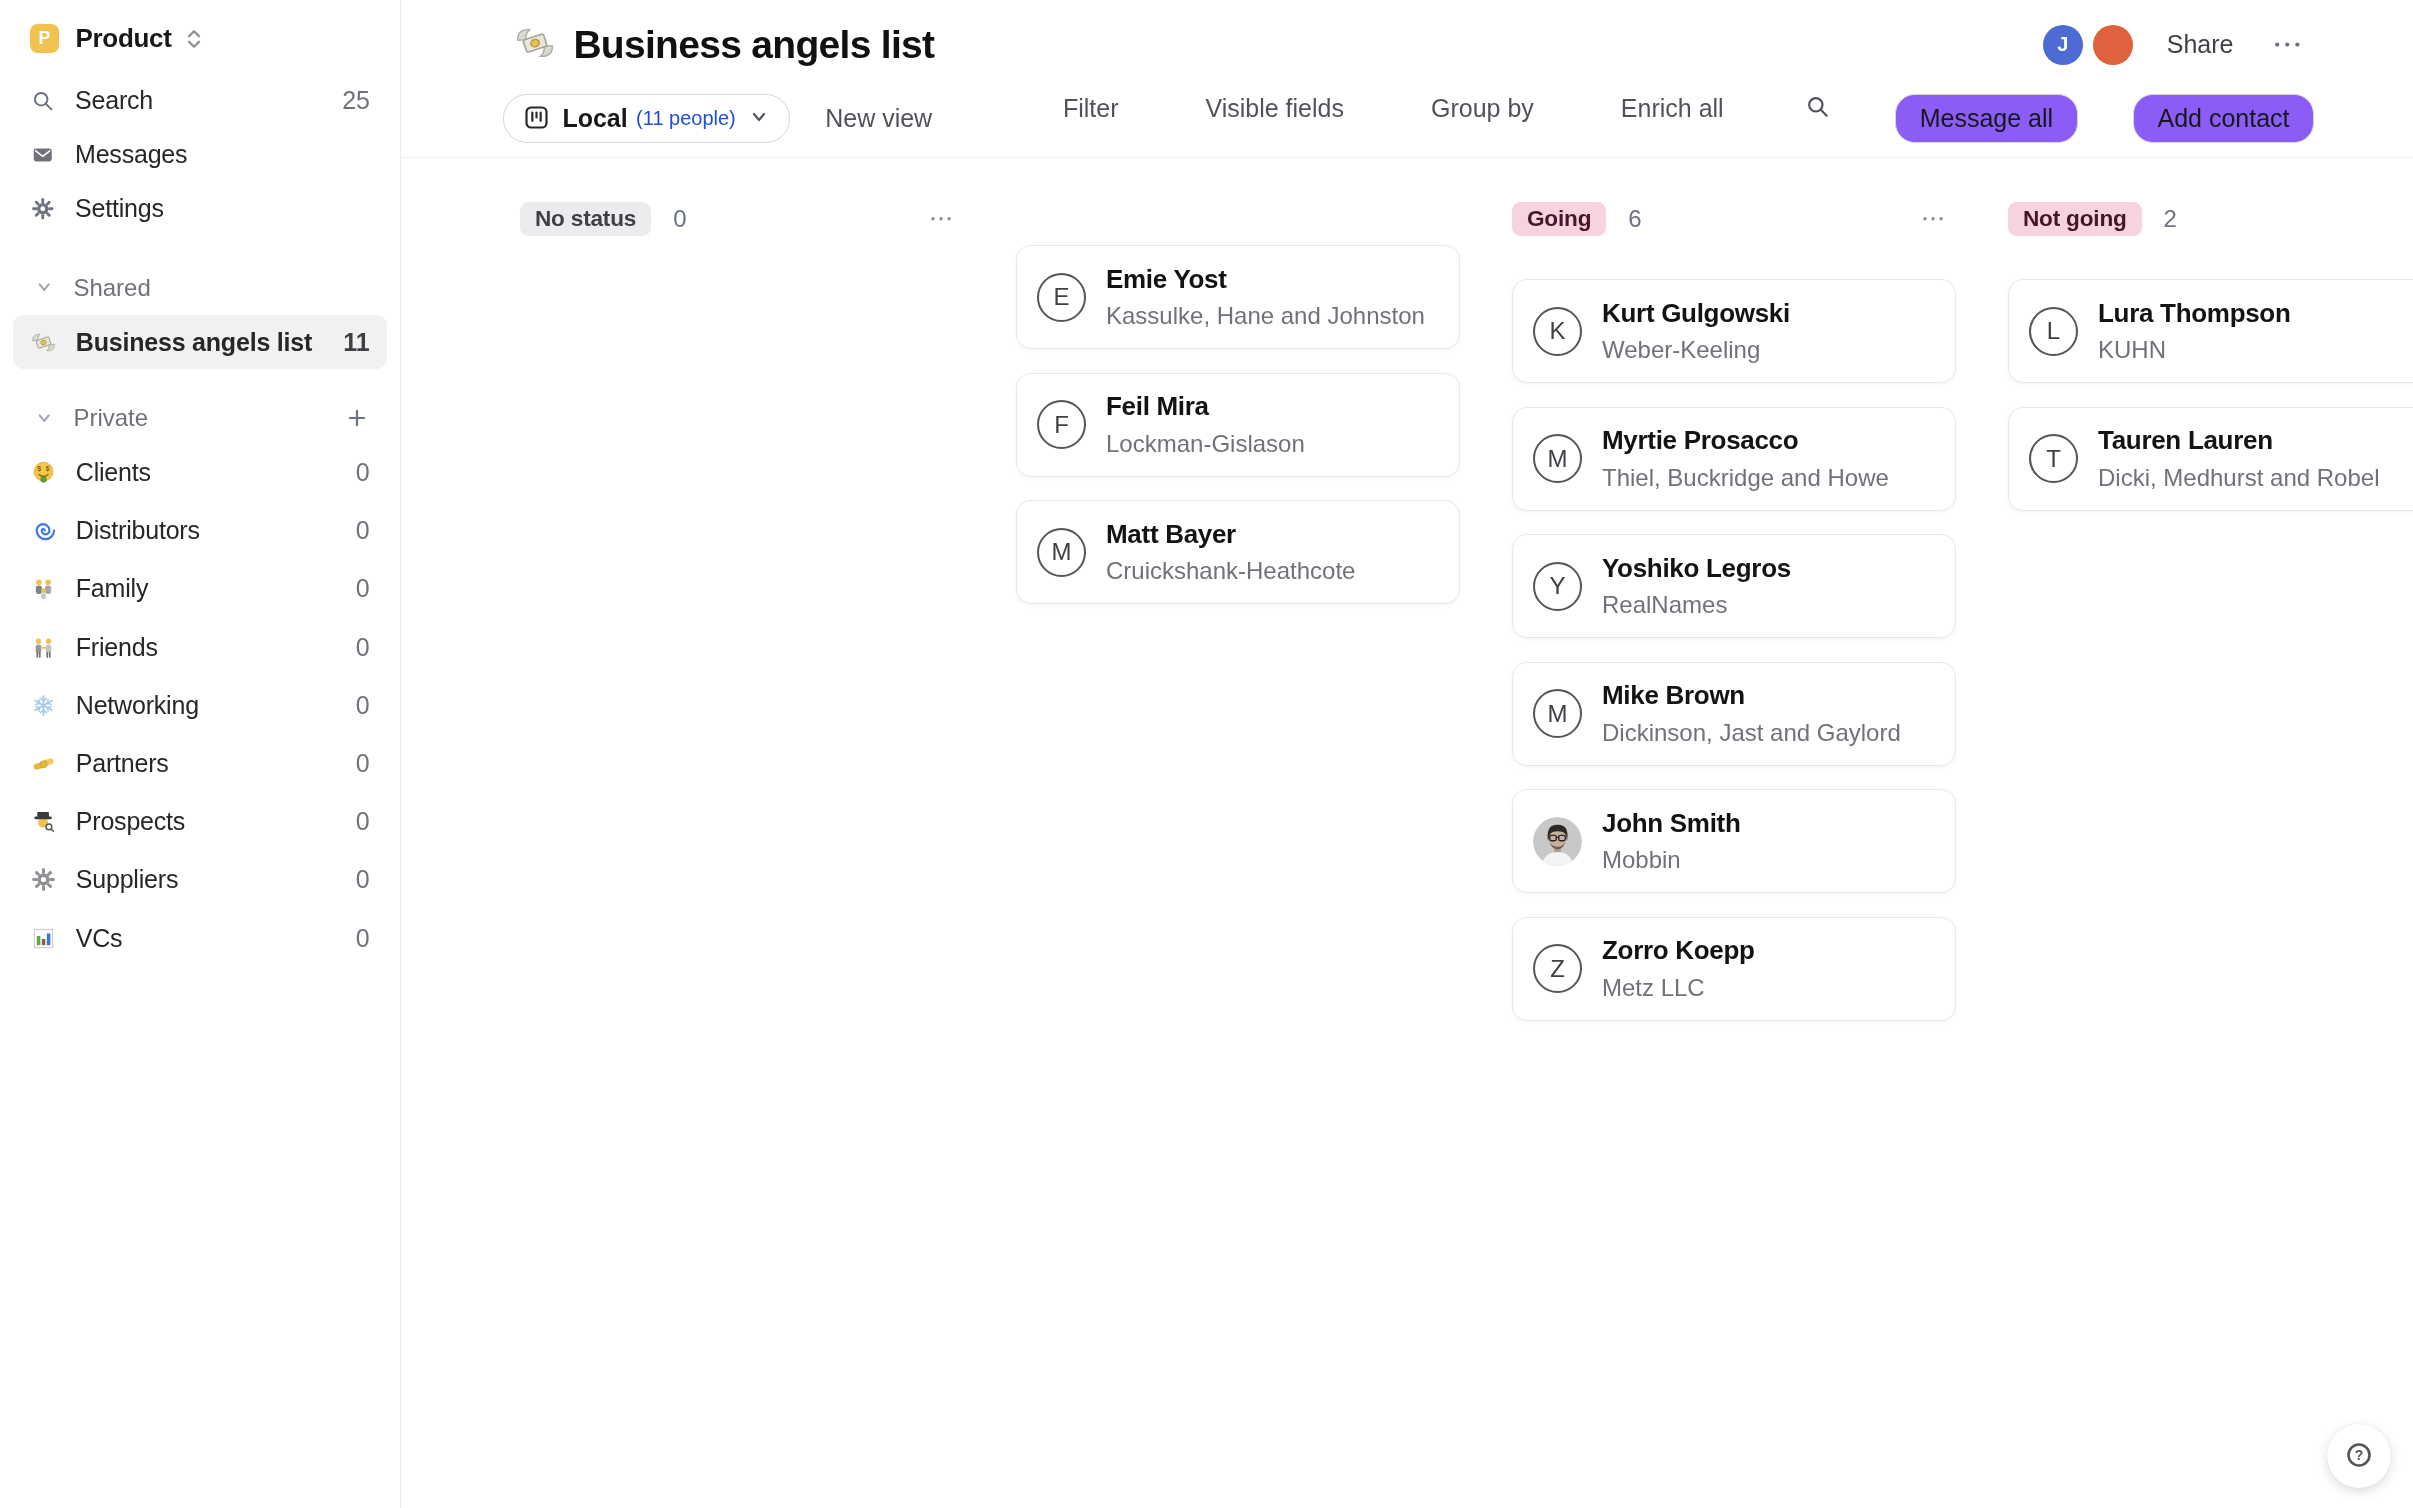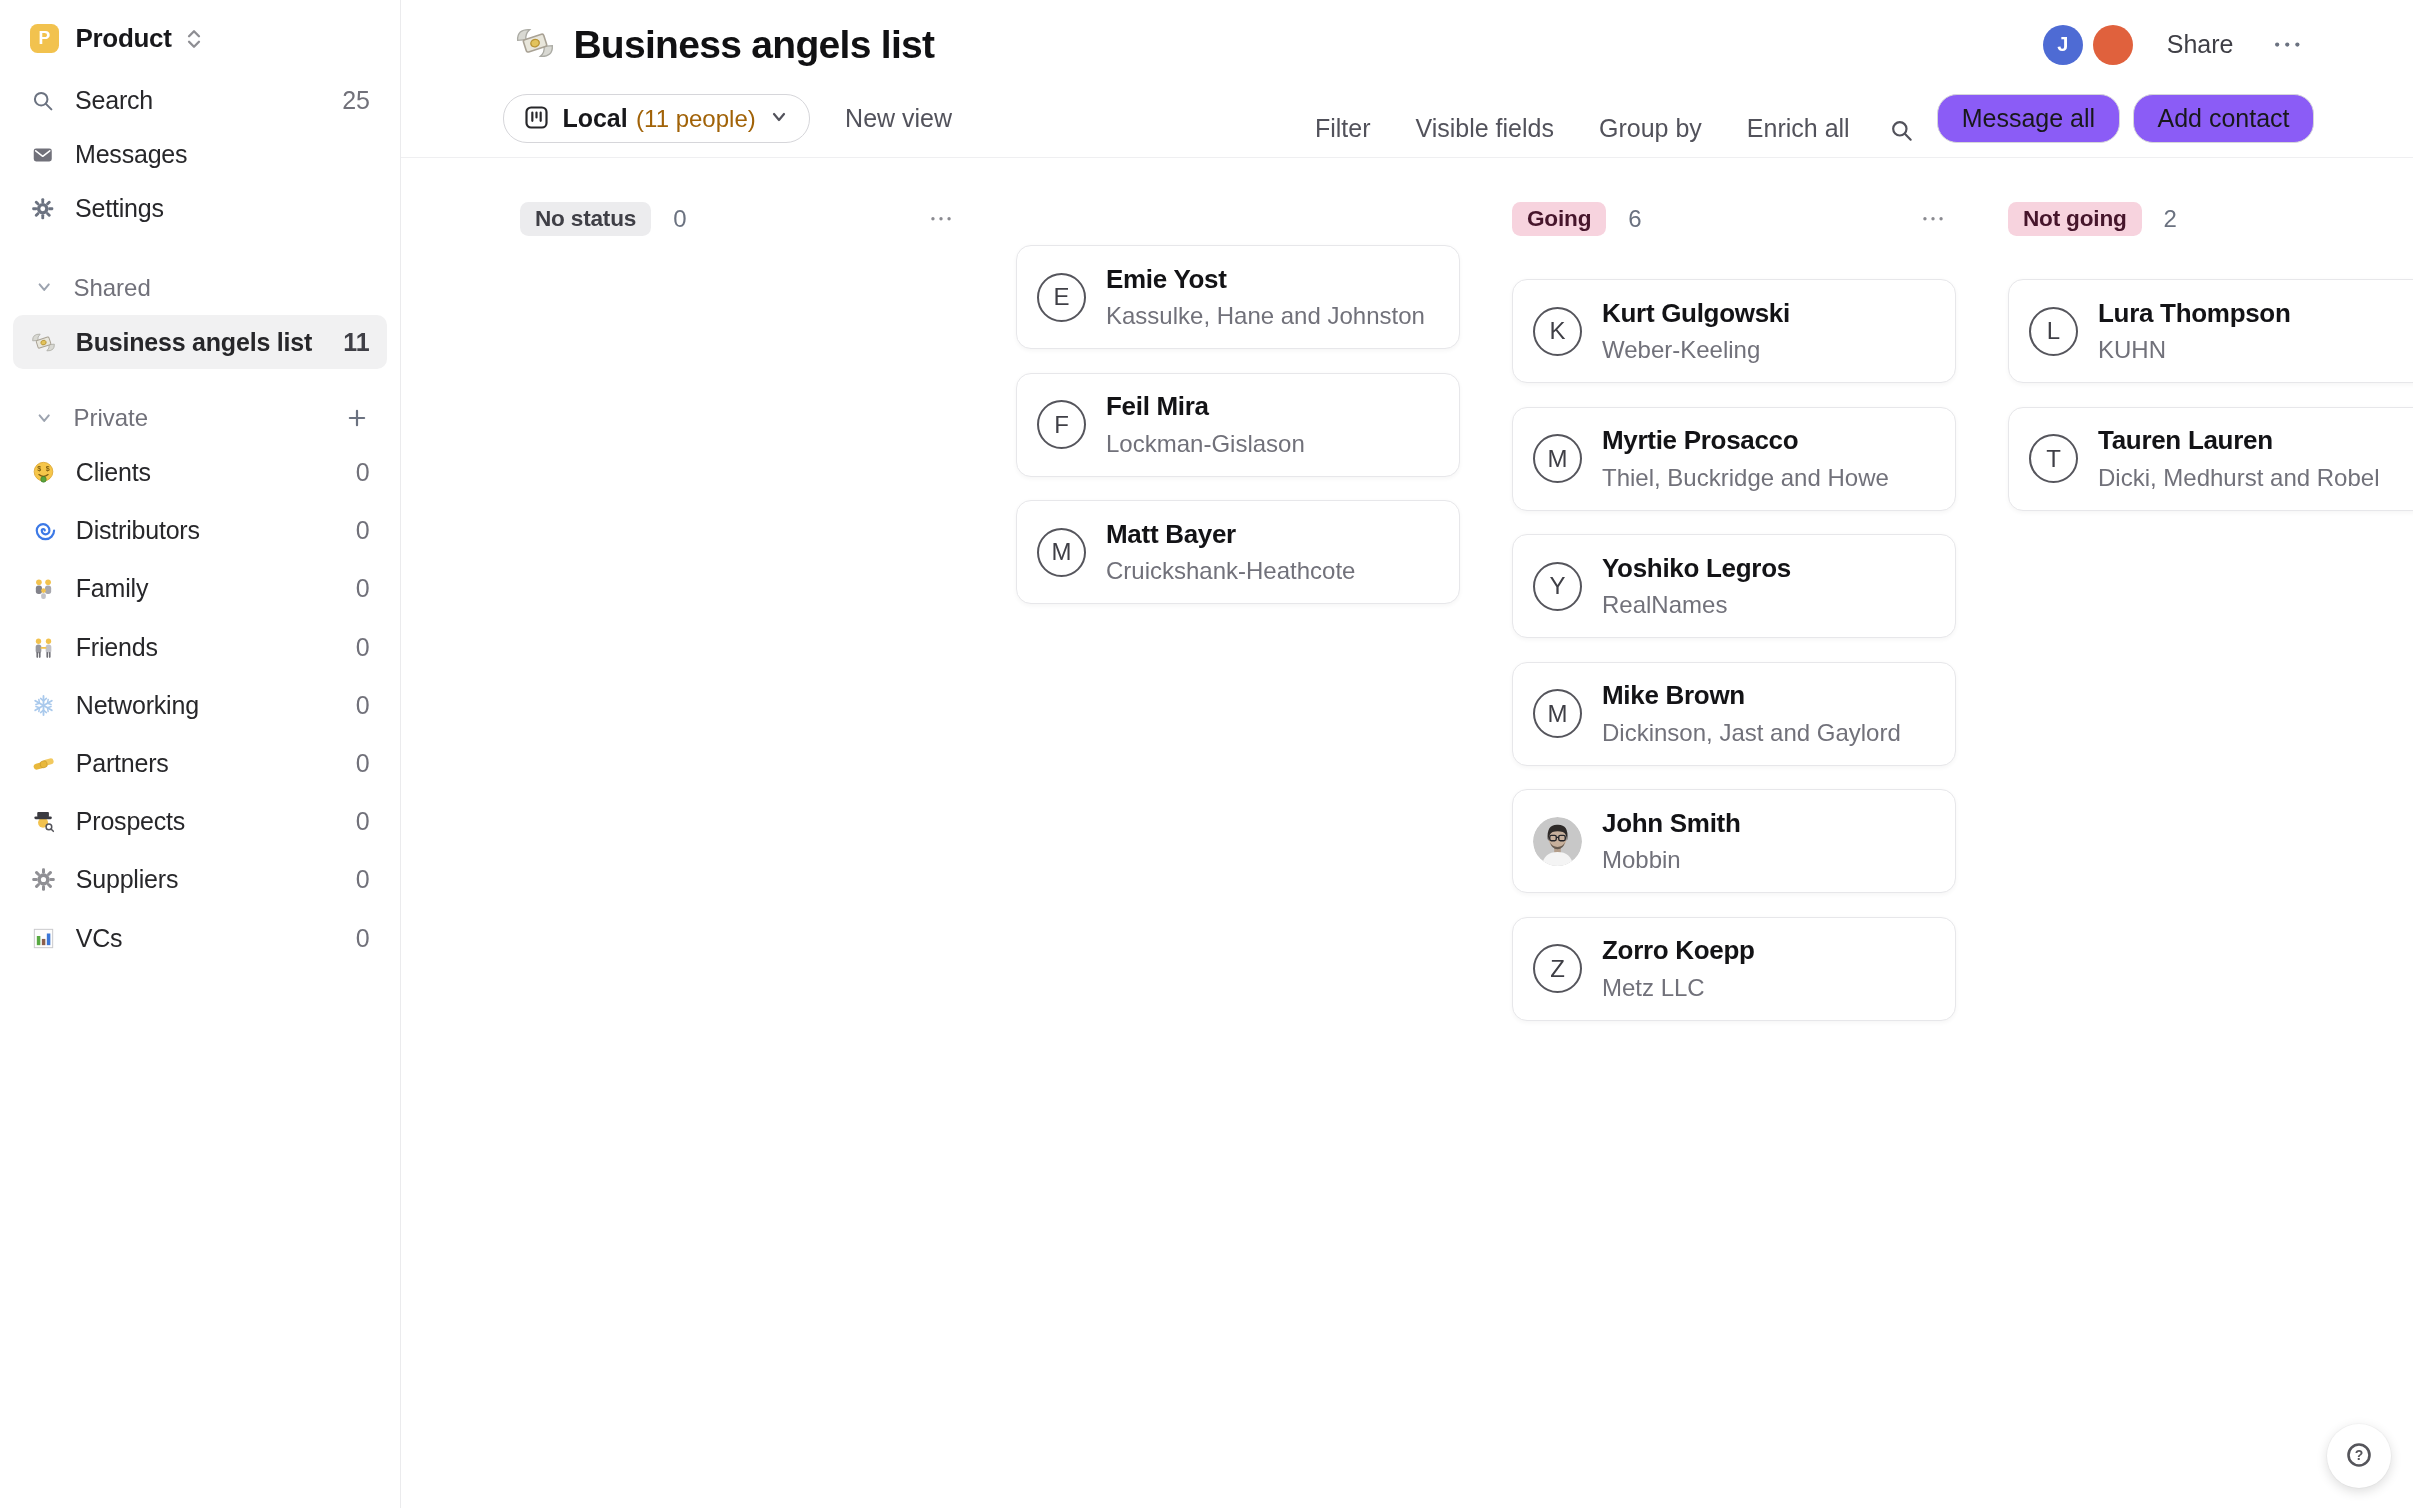--- a/index.html
+++ b/index.html
@@ -46,23 +46,23 @@
     justify-content:center; color:#fff; font-size:20px; font-weight:600; cursor:pointer; }
   .avatar + .avatar { margin-left:10px; }
   .share-btn { margin-left:34px; font-size:25px; color:#3F3F46; cursor:pointer; }
   .header-dots { margin-left:39px; cursor:pointer; display:flex; }
 
   .toolbar { height:69px; display:flex; align-items:center; padding:0 99px 8.4px 102px;
     border-bottom:1.7px solid #EFEFF1; }
   .view-pill { height:49px; display:flex; align-items:center; gap:13.4px; padding:0 20px;
     border:1.7px solid #D6D6DA; border-radius:24px; cursor:pointer; background:#fff; }
   .view-pill .v-name { font-size:25px; font-weight:600; color:#18181B; }
-  .view-pill .v-meta { font-size:24px; color:#a16207; margin-left:-5px; }
+  .view-pill .v-meta { font-size:20px; color:#1d4ed8; margin-left:-5px; }
   .new-view { margin-left:35px; font-size:25px; color:#52525B; cursor:pointer; }
-  .toolbar-right { margin-left:auto; display:flex; align-items:flex-end; }
+  .toolbar-right { margin-left:auto; display:flex; align-items:flex-start;gap:42px; }
   .tb-action { font-size:25px; color:#52525B; cursor:pointer; margin-left:45px; }
   .tb-search { margin-left:39px; display:flex; cursor:pointer; }
   .tb-btn { height:49px; display:flex; align-items:center; padding:0 23.5px; border:1.7px solid #D6D6DA;
     border-radius:20px; background:#8b5cf6; font-size:25px; font-weight:500; color:#18181B;
     cursor:pointer; font-family:inherit; }
   .tb-btn.first { margin-left:23.5px; }
   .tb-btn + .tb-btn { margin-left:13.4px; }
 
   
   .board { flex:1; display:flex; gap:52px; padding:44px 0 0 119px; align-items:flex-start; }

